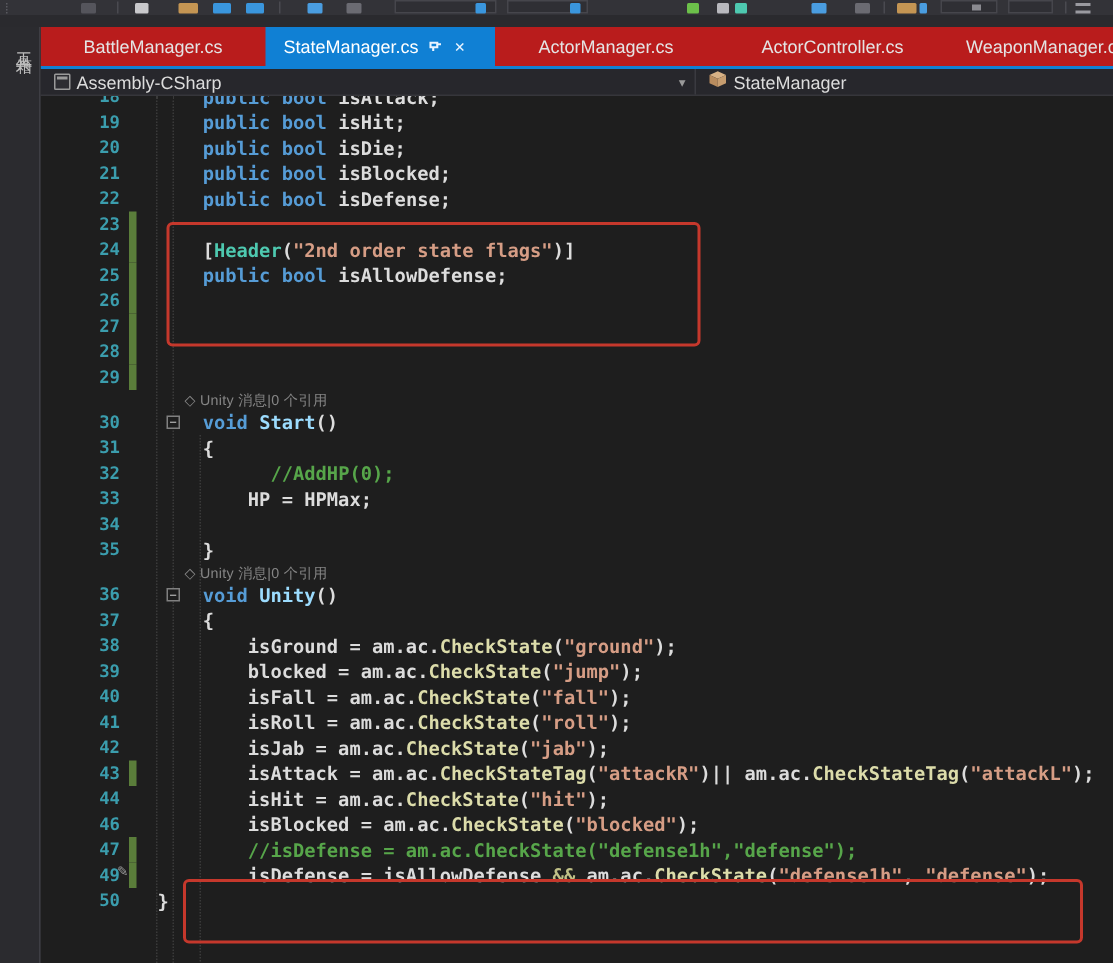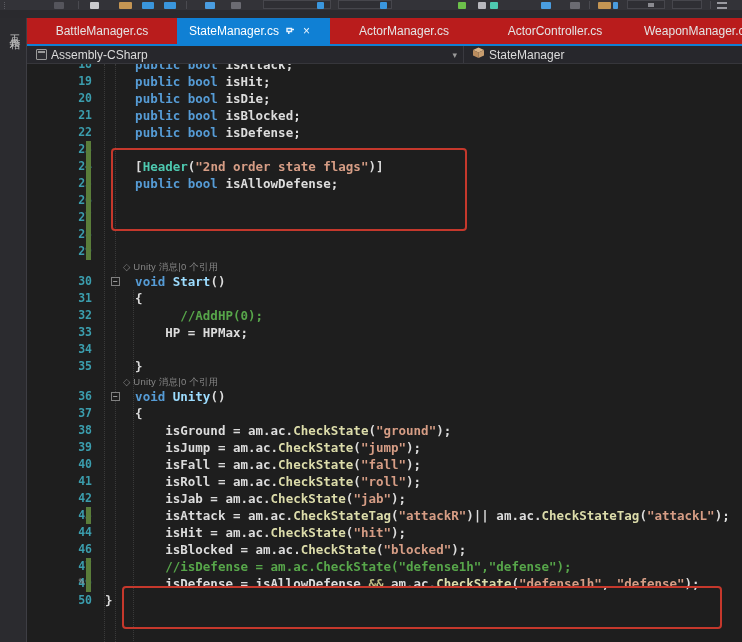--- a/index.html
+++ b/index.html
@@ -46,21 +46,21 @@
   .proj-icon::after { content:""; position:absolute; left:1px; top:1px; width:7px; height:2px; background:#9a9a9a; }
 
   
   .editor { position:absolute; left:27px; top:64px; width:715px; height:578px;
             background:#1e1e1e; overflow:hidden;
             font-family:"DejaVu Sans Mono", monospace; font-weight:700; }
   .guide { position:absolute; top:0; bottom:0; width:0; border-left:1px dotted #3a3a3a; }
   #code { position:absolute; left:0; top:-8px; right:0; }
   .row { position:relative; height:17px; }
   .row.lens { height:13px; }
-  .ln { position:absolute; left:16px; top:0; width:49px; text-align:right;
+  .ln { position:absolute; left:4px; top:0; width:49px; text-align:right;
         font-size:11.5px; line-height:17px; color:#3b9dad; }
   .bar { position:absolute; left:59px; top:0; bottom:0; width:5px; background:var(--c-modified); }
   .pencil { position:absolute; left:51px; top:2px; font-size:9px; color:#9a9a9a;
             font-family:"DejaVu Sans", sans-serif; font-weight:400; }
   .fold { position:absolute; left:84px; top:4px; width:9px; height:9px; border:1px solid #808080;
           background:#1e1e1e; color:#c8c8c8; font-size:8px; line-height:7px; text-align:center;
           font-weight:400; cursor:pointer; z-index:2; }
   .src { position:absolute; left:78px; top:0; white-space:pre; font-size:12.5px; line-height:17px; }
   .lens-txt { position:absolute; left:96px; top:1px; font-size:9.5px; font-weight:400;
               color:#858585; font-family:"Liberation Sans", sans-serif; letter-spacing:0.2px; }
@@ -257,21 +257,21 @@
         <div class="row code">
           <span class="ln">37</span>
           <span class="src"><span class="tk-p">    {</span></span>
         </div>
         <div class="row code">
           <span class="ln">38</span>
           <span class="src"><span class="tk-p">        isGround = am.ac.</span><span class="tk-m">CheckState</span><span class="tk-p">(</span><span class="tk-s">"ground"</span><span class="tk-p">);</span></span>
         </div>
         <div class="row code">
           <span class="ln">39</span>
-          <span class="src"><span class="tk-p">        isJump = am.ac.</span><span class="tk-m">CheckState</span><span class="tk-p">(</span><span class="tk-s">"jump"</span><span class="tk-p">);</span></span>
+          <span class="src"><span class="tk-p">        blocked = am.ac.</span><span class="tk-m">CheckState</span><span class="tk-p">(</span><span class="tk-s">"jump"</span><span class="tk-p">);</span></span>
         </div>
         <div class="row code">
           <span class="ln">40</span>
           <span class="src"><span class="tk-p">        isFall = am.ac.</span><span class="tk-m">CheckState</span><span class="tk-p">(</span><span class="tk-s">"fall"</span><span class="tk-p">);</span></span>
         </div>
         <div class="row code">
           <span class="ln">41</span>
           <span class="src"><span class="tk-p">        isRoll = am.ac.</span><span class="tk-m">CheckState</span><span class="tk-p">(</span><span class="tk-s">"roll"</span><span class="tk-p">);</span></span>
         </div>
         <div class="row code">

